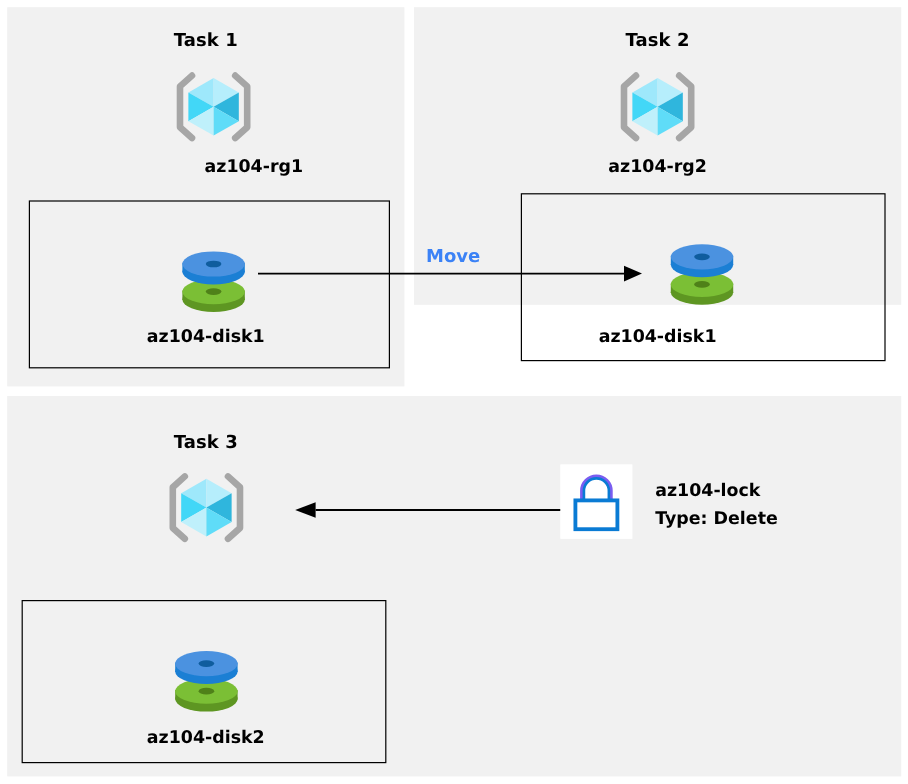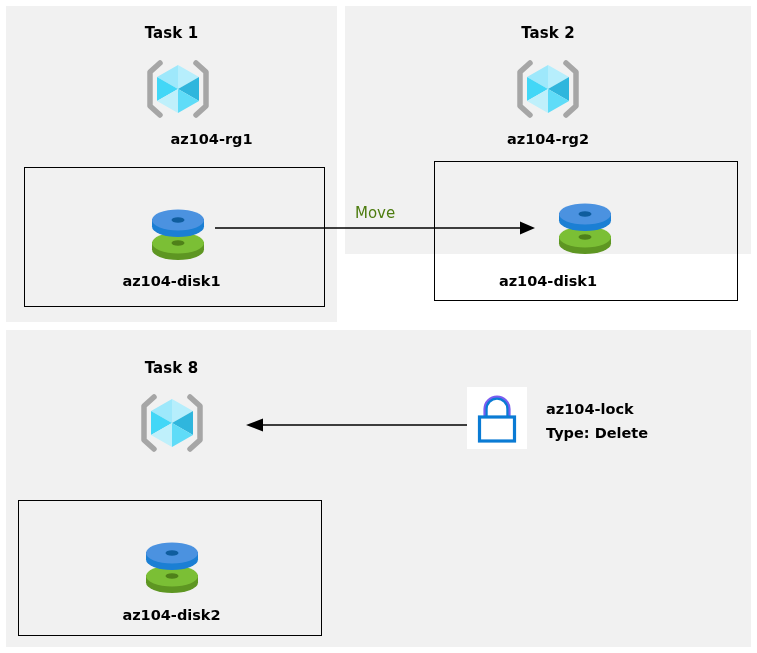--- a/index.html
+++ b/index.html
@@ -83,22 +83,22 @@
 
   
   .arrow-svg {
     position: absolute;
     overflow: visible;
   }
 
   .arrow-label {
     position: absolute;
     font-size: 15px;
-    font-weight: normal;
-    color: #4d7c0f;
+    font-weight: bold;
+    color: #3b82f6;
     white-space: nowrap;
   }
 
   
   #lock-icon-tile {
     position: absolute;
     left: 467px;
     top: 387px;
     width: 60px;
     height: 62px;
@@ -196,21 +196,21 @@
         <rect x="6" y="14" width="52" height="8" fill="#1b7fd4"></rect>
         <ellipse cx="32" cy="15" rx="26" ry="10.5" fill="#4b92e0"></ellipse>
         <ellipse cx="32" cy="15" rx="6.5" ry="2.8" fill="#0f5d9e"></ellipse>
       </svg>
     </div>
 
     <div class="res-label" style="left:0; top:267px; width:406px;">az104-disk1</div>
   </div>
 
   <div class="panel" id="panel-task3">
-    <div class="task-title" style="left:0; top:29px; width:331px;">Task 8</div>
+    <div class="task-title" style="left:0; top:29px; width:331px;">Task 3</div>
 
     <div class="rg-icon" style="left:132px; top:62px;">
       <svg viewBox="0 0 68 62" xmlns="http://www.w3.org/2000/svg">
         <path d="M16 5 L6 14 L6 48 L16 57" fill="none" stroke="#a6a6a6" stroke-width="5.5" stroke-linecap="round" stroke-linejoin="round"></path>
         <path d="M52 5 L62 14 L62 48 L52 57" fill="none" stroke="#a6a6a6" stroke-width="5.5" stroke-linecap="round" stroke-linejoin="round"></path>
         <polygon points="34,7 34,31 13,19" fill="#9ee8fb"></polygon>
         <polygon points="34,7 55,19 34,31" fill="#b6eefc"></polygon>
         <polygon points="13,19 34,31 13,43" fill="#42d7f7"></polygon>
         <polygon points="55,19 55,43 34,31" fill="#2fb6dd"></polygon>
         <polygon points="13,43 34,31 34,55" fill="#bff0fb"></polygon>

